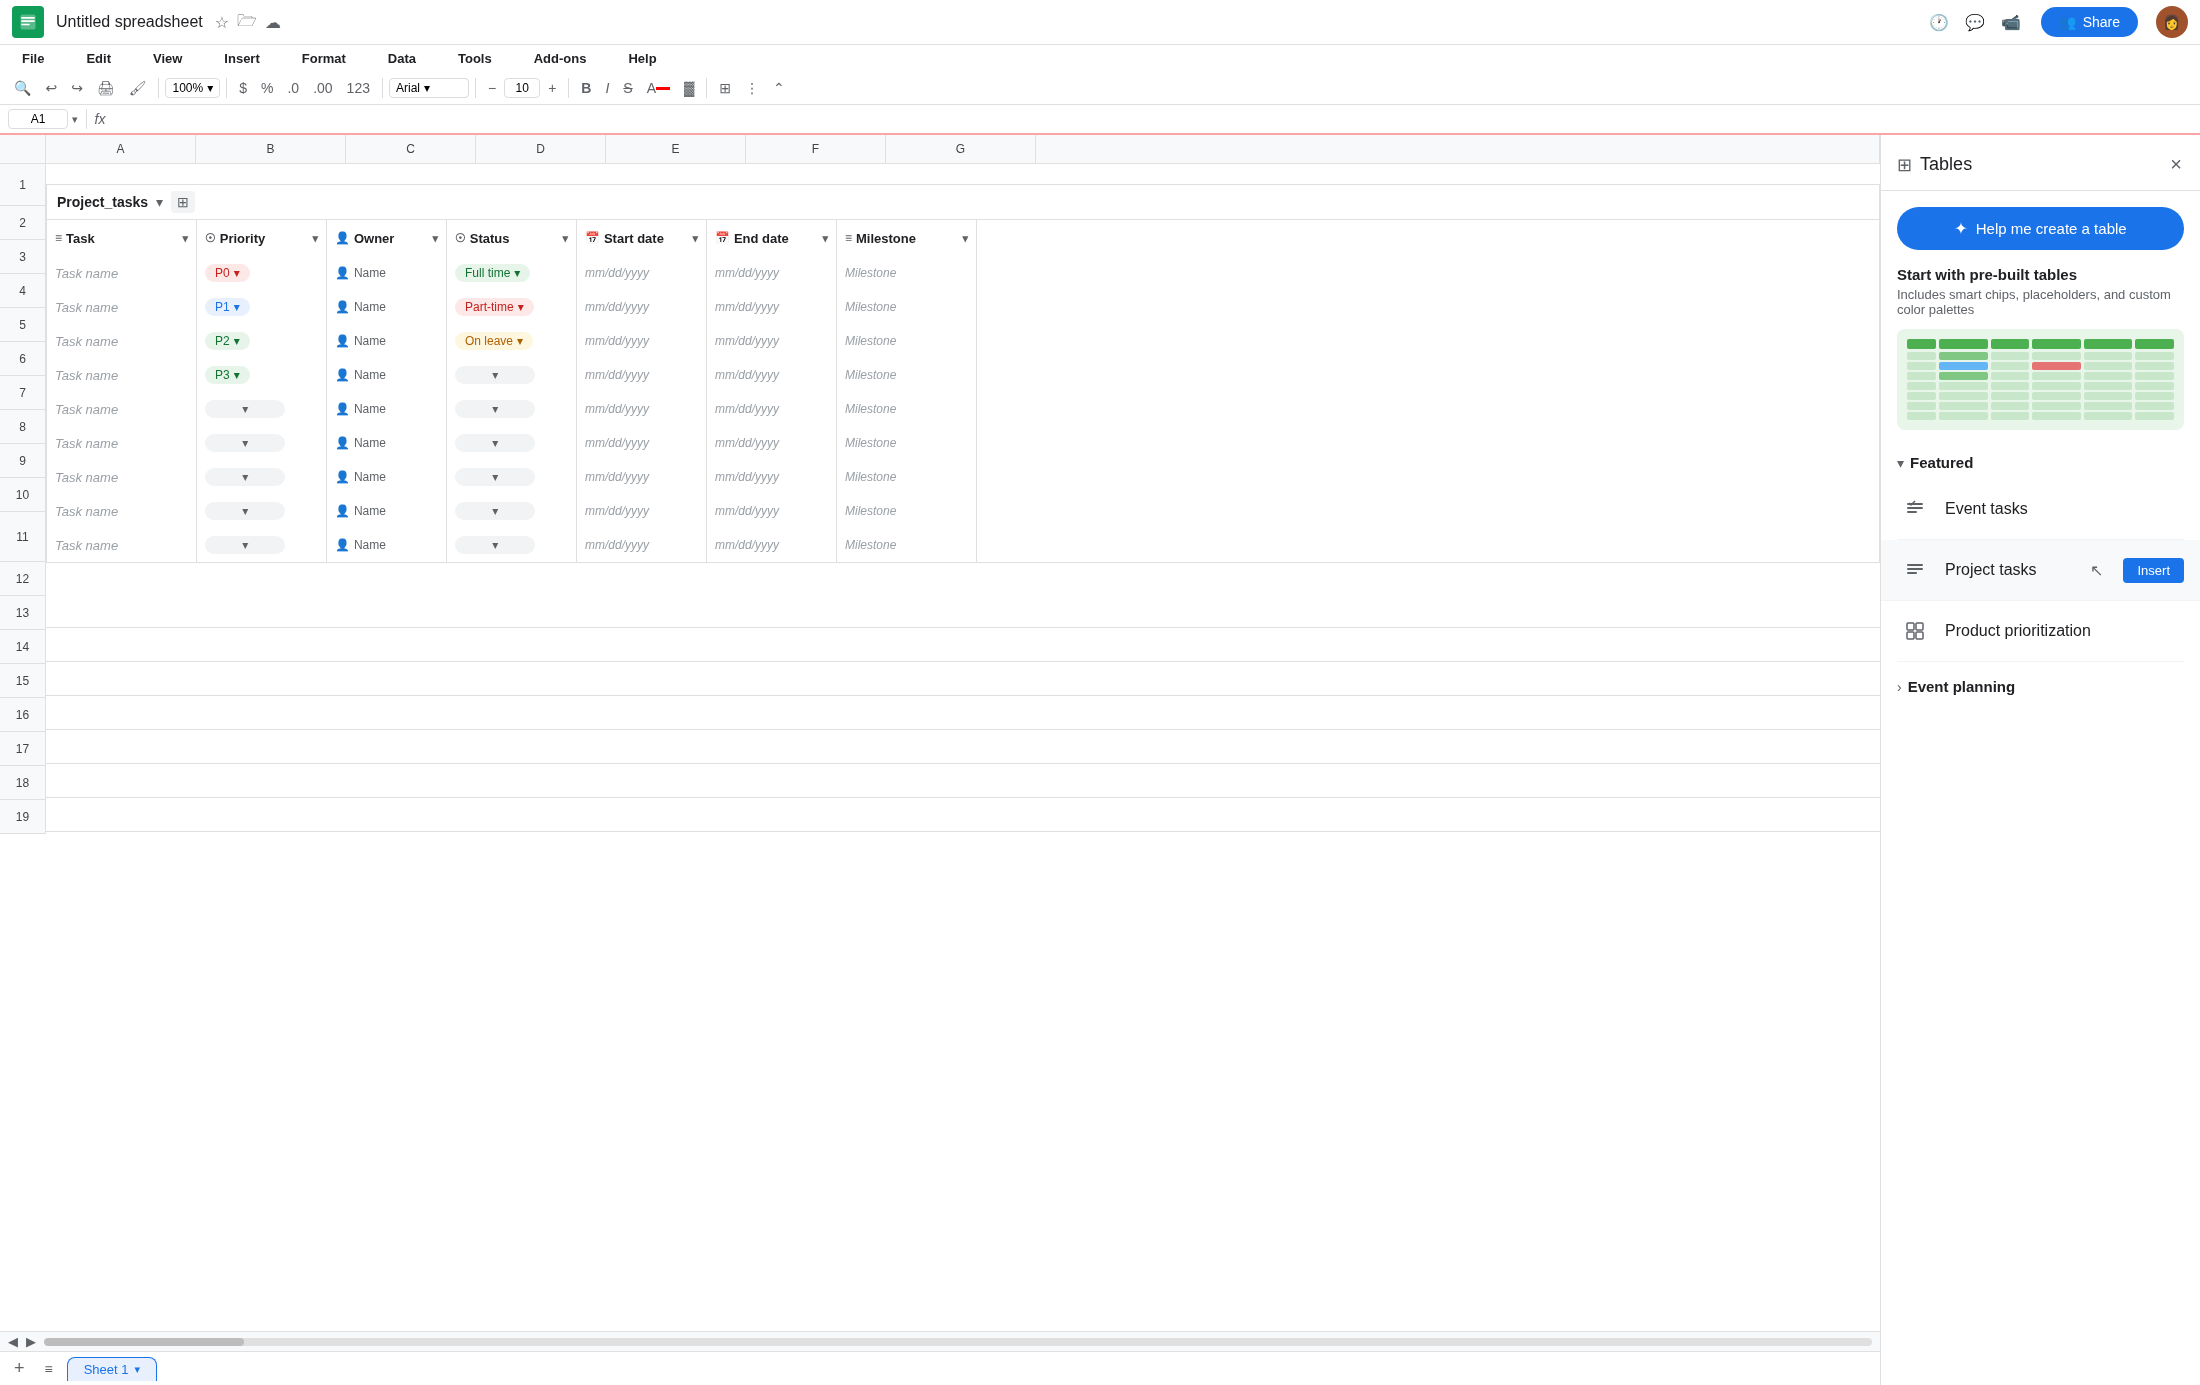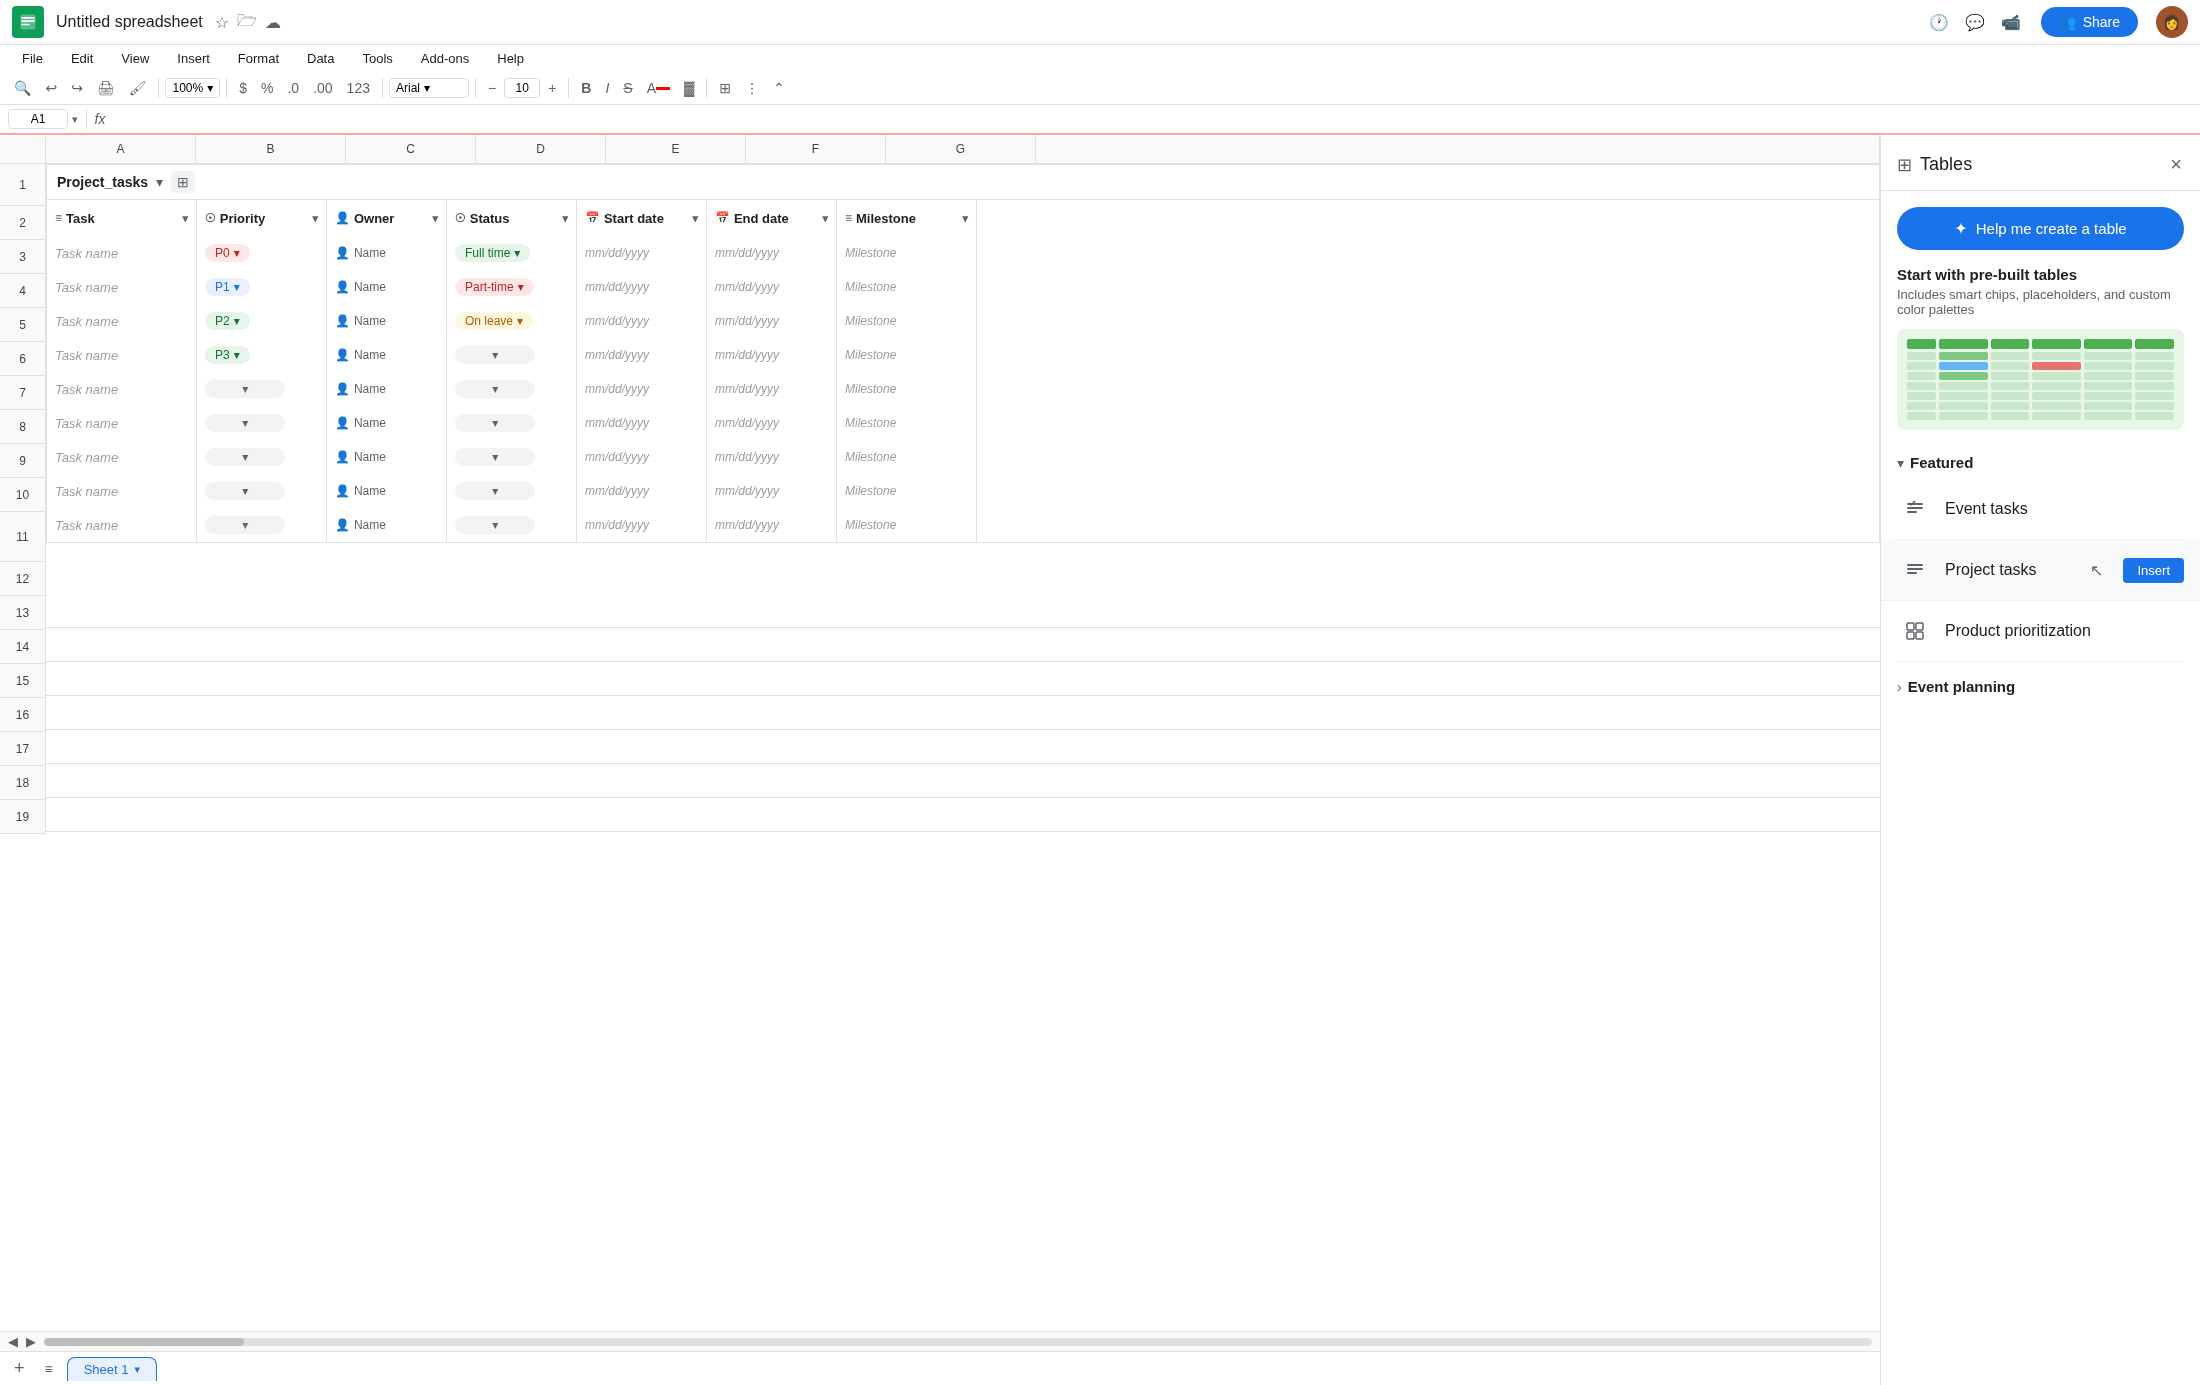--- a/index.html
+++ b/index.html
@@ -10,21 +10,21 @@
     .app-icon { width: 32px; height: 32px; background: #0f9d58; border-radius: 4px; display: flex; align-items: center; justify-content: center; }
     .app-icon svg { width: 20px; height: 20px; }
     .doc-title { font-size: 16px; color: #202124; font-weight: 500; margin-left: 4px; text-align: center; }
     .top-icons { display: flex; gap: 8px; align-items: center; margin-left: 4px; }
     .top-icon { color: #5f6368; cursor: pointer; font-size: 16px; }
     .spacer { flex: 1; }
     .share-btn { background: #1a73e8; color: #fff; border: none; border-radius: 20px; padding: 7px 18px; font-size: 14px; cursor: pointer; display: flex; align-items: center; gap: 6px; }
     .avatar { width: 32px; height: 32px; border-radius: 50%; background: #8B4513; display: flex; align-items: center; justify-content: center; color: #fff; font-size: 14px; overflow: hidden; }
 
     
-    .menu-bar { display: flex; padding: 2px 12px; gap: 8px; }
+    .menu-bar { display: flex; padding: 2px 12px; gap: 22px; font-weight: bold; }
     .menu-item { padding: 4px 10px; font-size: 13px; color: #202124; cursor: pointer; border-radius: 4px; }
 
     
     .toolbar { display: flex; align-items: center; padding: 4px 8px; border-bottom: 1px solid #e0e0e0; gap: 2px; flex-wrap: wrap; }
     .toolbar-btn { background: none; border: none; cursor: pointer; padding: 4px 6px; border-radius: 4px; color: #5f6368; font-size: 14px; display: flex; align-items: center; }
     .toolbar-divider { width: 1px; height: 20px; background: #dadce0; margin: 0 4px; }
     .zoom-selector { display: flex; align-items: center; border: 1px solid #dadce0; border-radius: 4px; padding: 2px 6px; font-size: 12px; cursor: pointer; }
     .font-selector { display: flex; align-items: center; border: 1px solid #dadce0; border-radius: 4px; padding: 2px 6px; font-size: 12px; min-width: 80px; cursor: pointer; }
     .font-size-box { border: 1px solid #dadce0; border-radius: 4px; padding: 2px 4px; width: 36px; text-align: center; font-size: 12px; }
 
@@ -259,21 +259,21 @@
         <div class="ss-row-num">16</div>
         <div class="ss-row-num">17</div>
         <div class="ss-row-num">18</div>
         <div class="ss-row-num">19</div>
       </div>
 
       <div style="flex:1;position:relative;overflow:hidden;">
 
         <div style="position:absolute;top:0;left:0;right:0;background:#fff;">
 
-          <div style="display:flex;align-items:center;padding:6px 10px;gap:8px;background:#fff;border:1px solid #e0e0e0;border-bottom:none;">
+          <div style="display:flex;align-items:center;padding:6px 10px;gap:8px;background:#fff;border:1px solid #e0e0e0;border-bottom:none;margin-top:20px;">
             <span style="font-weight:600;font-size:14px;color:#202124;">Project_tasks</span>
             <span style="color:#5f6368;font-size:14px;">▾</span>
             <span style="background:#f1f3f4;border-radius:4px;padding:3px 6px;color:#5f6368;font-size:14px;cursor:pointer;">⊞</span>
           </div>
 
           <div style="display:flex;background:#fff;border:1px solid #e0e0e0;border-bottom:none;">
             <div class="grid-header-cell col-task">
               <span style="color:#5f6368;font-size:12px;">≡</span>
               <span style="font-size:13px;font-weight:600;">Task</span>
               <span class="header-chevron">▾</span>

